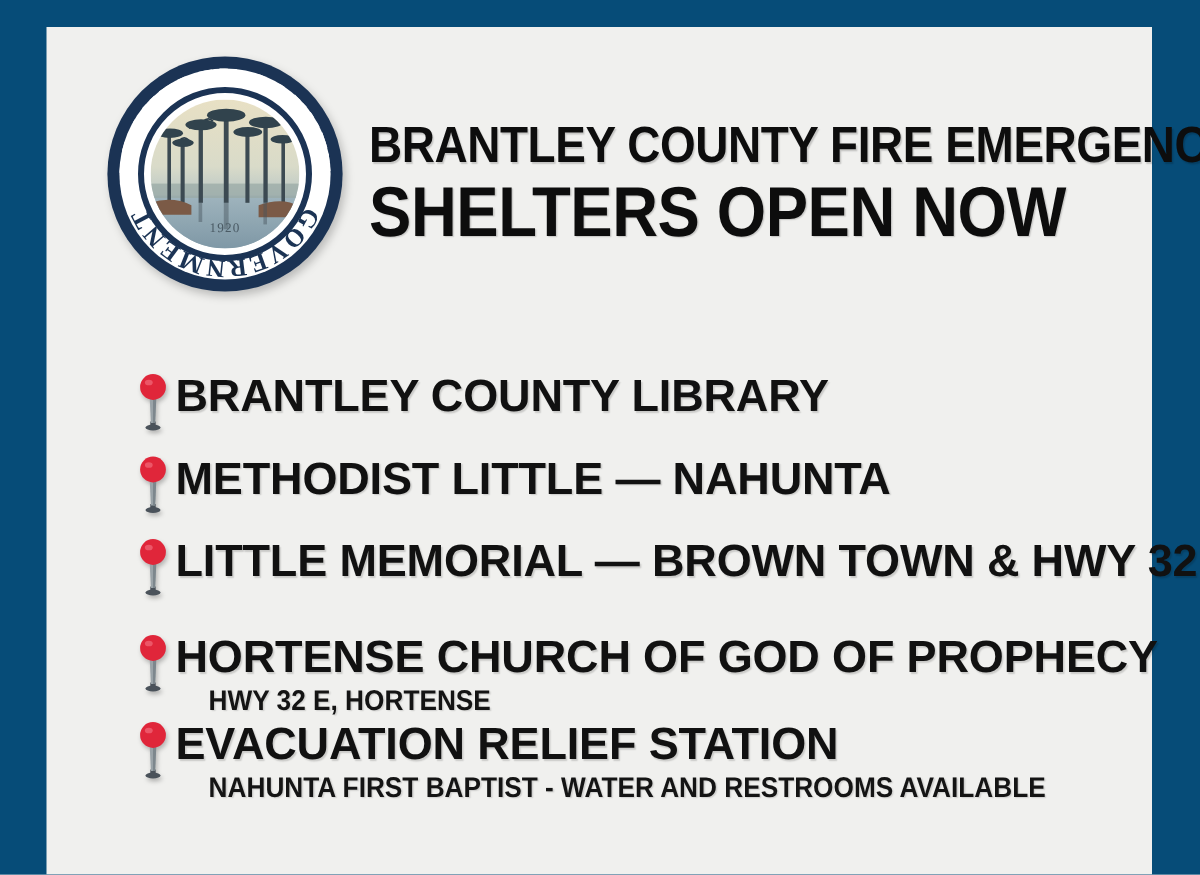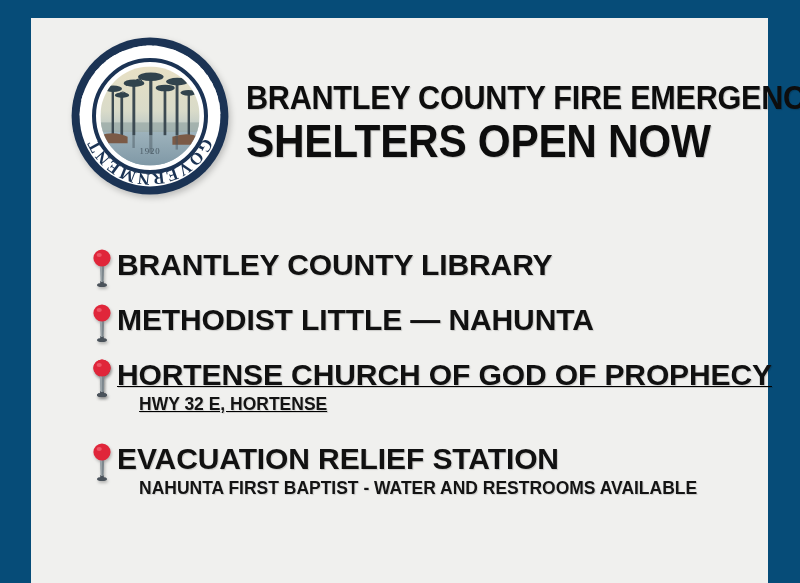--- a/index.html
+++ b/index.html
@@ -92,22 +92,22 @@
     padding-left:24px;
     transform:scaleX(.92);
     transform-origin:left center;
     text-shadow:1px 1px 1px rgba(0,0,0,.14);
   }
 
   
   #item-0 { margin-top:20px; }
   #item-1 { margin-top:21px; }
   #item-2 { margin-top:21px; }
-  #item-3 { margin-top:21px;text-decoration:underline; }
-  #item-4 { margin-top:26px; }
+  #item-3 { margin-top:30px; }
+  #item-4 { }
 </style>
 </head>
 <body>
 
 <div id="poster">
   <div id="canvas">
 
     <div id="header">
 
       <div id="seal-wrap">
@@ -231,20 +231,21 @@
         <span class="pin">
           <svg viewBox="0 0 26 40">
               <ellipse cx="13" cy="37" rx="5" ry="2" fill="#4a525a"></ellipse>
               <rect x="11.2" y="33" width="3.6" height="4" fill="#4a525a"></rect>
               <path d="M10.6 13 L15.4 13 L14.4 34 L11.6 34 Z" fill="#9aa3a8"></path>
               <path d="M13 13 L15.4 13 L14.4 34 L13 34 Z" fill="#7d878d"></path>
               <circle cx="13" cy="10" r="8.6" fill="#e0263a"></circle>
               <ellipse cx="10.2" cy="7" rx="2.6" ry="1.9" fill="#f2707f" opacity=".65"></ellipse>
             </svg>
         </span>
+        <span class="item-name">LITTLE MEMORIAL — BROWN TOWN &amp; HWY 32</span>
       </div>
 
       <div class="item" id="item-3">
         <span class="pin">
           <svg viewBox="0 0 26 40">
               <ellipse cx="13" cy="37" rx="5" ry="2" fill="#4a525a"></ellipse>
               <rect x="11.2" y="33" width="3.6" height="4" fill="#4a525a"></rect>
               <path d="M10.6 13 L15.4 13 L14.4 34 L11.6 34 Z" fill="#9aa3a8"></path>
               <path d="M13 13 L15.4 13 L14.4 34 L13 34 Z" fill="#7d878d"></path>
               <circle cx="13" cy="10" r="8.6" fill="#e0263a"></circle>

